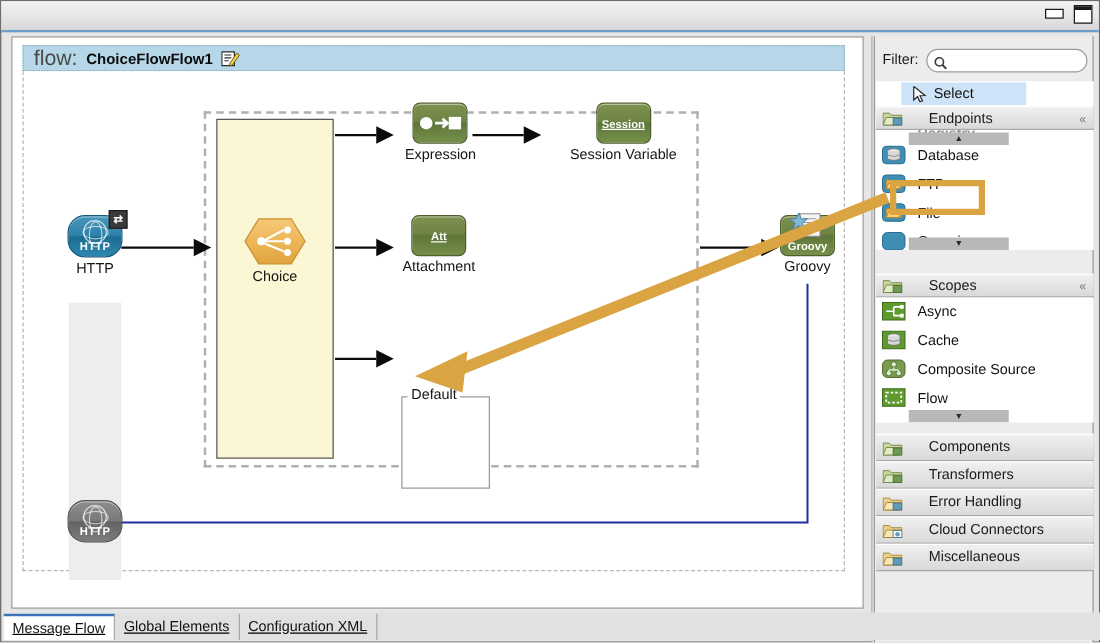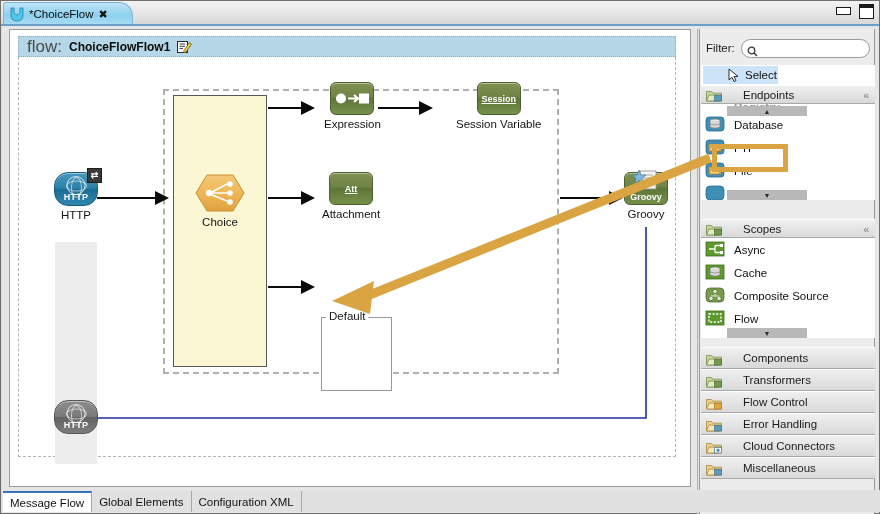--- a/index.html
+++ b/index.html
@@ -208,22 +208,22 @@
   .magnifier {
     width: 11px; height: 11px; flex: none; position: relative;
   }
 
   .select-row {
     position: absolute; left: 1px; top: 36px; width: 174px; height: 20px;
     background: #ffffff;
     display: flex; align-items: center;
   }
   .select-chip {
-    margin-left: 2px; width: 75px; height: 18px; background: #cde3f7;
-    display: flex; align-items: center; padding-left: 20px; cursor: pointer;
+    margin-left: 20px; width: 100px; height: 18px; background: #cde3f7;
+    display: flex; align-items: center; padding-left: 4px; cursor: pointer;
   }
   .cursor-icon { width: 12px; height: 13px; flex: none; position: relative; }
   .select-chip span { font-size: 11.5px; color: #111; margin-left: 5px; }
 
   .drawer-head {
     height: 19px; background: linear-gradient(to bottom, #f0f0f0, #d9d9d9);
     border-top: 1px solid #ffffff; border-bottom: 1px solid #a9a9a9;
     display: flex; align-items: center; padding: 0 5px; cursor: pointer;
     position: relative;
   }
@@ -247,48 +247,39 @@
   .scroll-tip .car { font-size: 7px; color: #2a2a2a; line-height: 1; }
 
   .highlight-box {
     position: absolute; border: 5px solid #d9a441; background: transparent;
     pointer-events: none;
   }
 
   
   .bottom-tabs {
     position: absolute; left: 1px; bottom: 1px; width: 877px; height: 22px;
-    background: #e1e1e1; display: flex; align-items: flex-end;
+    background: #e1e1e1; display: flex; align-items: flex-end; text-decoration: underline;
   }
   .btab {
     height: 21px; padding: 0 7px; font-size: 11.5px; color: #111;
     display: flex; align-items: center; cursor: pointer;
     background: #e1e1e1; border-right: 1px solid #a8a8a8;
   }
   .btab.active {
     background: #ffffff; border-top: 2px solid #3a74b8;
     font-weight: normal;
   }
 </style>
 </head>
 <body>
 
 <div id="app">
   <div class="window-frame">
 
     <div class="titlebar">
-      <div class="editor-tab">
-        <span class="tab-icon">
-          <svg width="16" height="15" viewBox="0 0 16 15">
-            <path d="M2 1 L5 1 L5 6 Q8 10 11 6 L11 1 L14 1 L14 8 Q14 14 8 14 Q2 14 2 8 Z" fill="#4fc8ef" stroke="#1d7ea0" stroke-width="0.8"></path>
-          </svg>
-        </span>
-        <span class="tab-label">*ChoiceFlow</span>
-        <span class="tab-close">✖</span>
-      </div>
       <div class="win-btns">
         <span class="win-btn min"></span>
         <span class="win-btn max"></span>
       </div>
     </div>
     <div class="tab-strip-line"></div>
 
     <div class="body-area">
 
       <div class="canvas-wrap">
@@ -604,30 +595,20 @@
                     <rect x="8.5" y="6.5" width="7" height="5.5" fill="#6f9a4f" stroke="#4d7033" stroke-width="0.7"></rect>
                   </svg>
               </span>
               <span class="dname">Transformers</span>
             </div>
             <div class="drawer-head" style="height:22px;">
               <span class="folder-ico">
                 <svg width="16" height="13" viewBox="0 0 16 13">
                     <path d="M0.5 2.5 L5.5 2.5 L7 4.2 L15.5 4.2 L15.5 12 L0.5 12 Z" fill="#ecd18f" stroke="#a8883c" stroke-width="0.8"></path>
                     <path d="M0.5 12 L3 6 L15.5 6 L13 12 Z" fill="#f7e6b8" stroke="#a8883c" stroke-width="0.8"></path>
-                    <rect x="8.5" y="6.5" width="7" height="5.5" fill="#e0a93c" stroke="#a8782a" stroke-width="0.7"></rect>
-                  </svg>
-              </span>
-              <span class="dname">Flow Control</span>
-            </div>
-            <div class="drawer-head" style="height:22px;">
-              <span class="folder-ico">
-                <svg width="16" height="13" viewBox="0 0 16 13">
-                    <path d="M0.5 2.5 L5.5 2.5 L7 4.2 L15.5 4.2 L15.5 12 L0.5 12 Z" fill="#ecd18f" stroke="#a8883c" stroke-width="0.8"></path>
-                    <path d="M0.5 12 L3 6 L15.5 6 L13 12 Z" fill="#f7e6b8" stroke="#a8883c" stroke-width="0.8"></path>
                     <rect x="8.5" y="6.5" width="7" height="5.5" fill="#5f9bb8" stroke="#3c7391" stroke-width="0.7"></rect>
                   </svg>
               </span>
               <span class="dname">Error Handling</span>
             </div>
             <div class="drawer-head" style="height:22px;">
               <span class="folder-ico">
                 <svg width="16" height="13" viewBox="0 0 16 13">
                     <path d="M0.5 2.5 L5.5 2.5 L7 4.2 L15.5 4.2 L15.5 12 L0.5 12 Z" fill="#ecd18f" stroke="#a8883c" stroke-width="0.8"></path>
                     <path d="M0.5 12 L3 6 L15.5 6 L13 12 Z" fill="#f7e6b8" stroke="#a8883c" stroke-width="0.8"></path>

